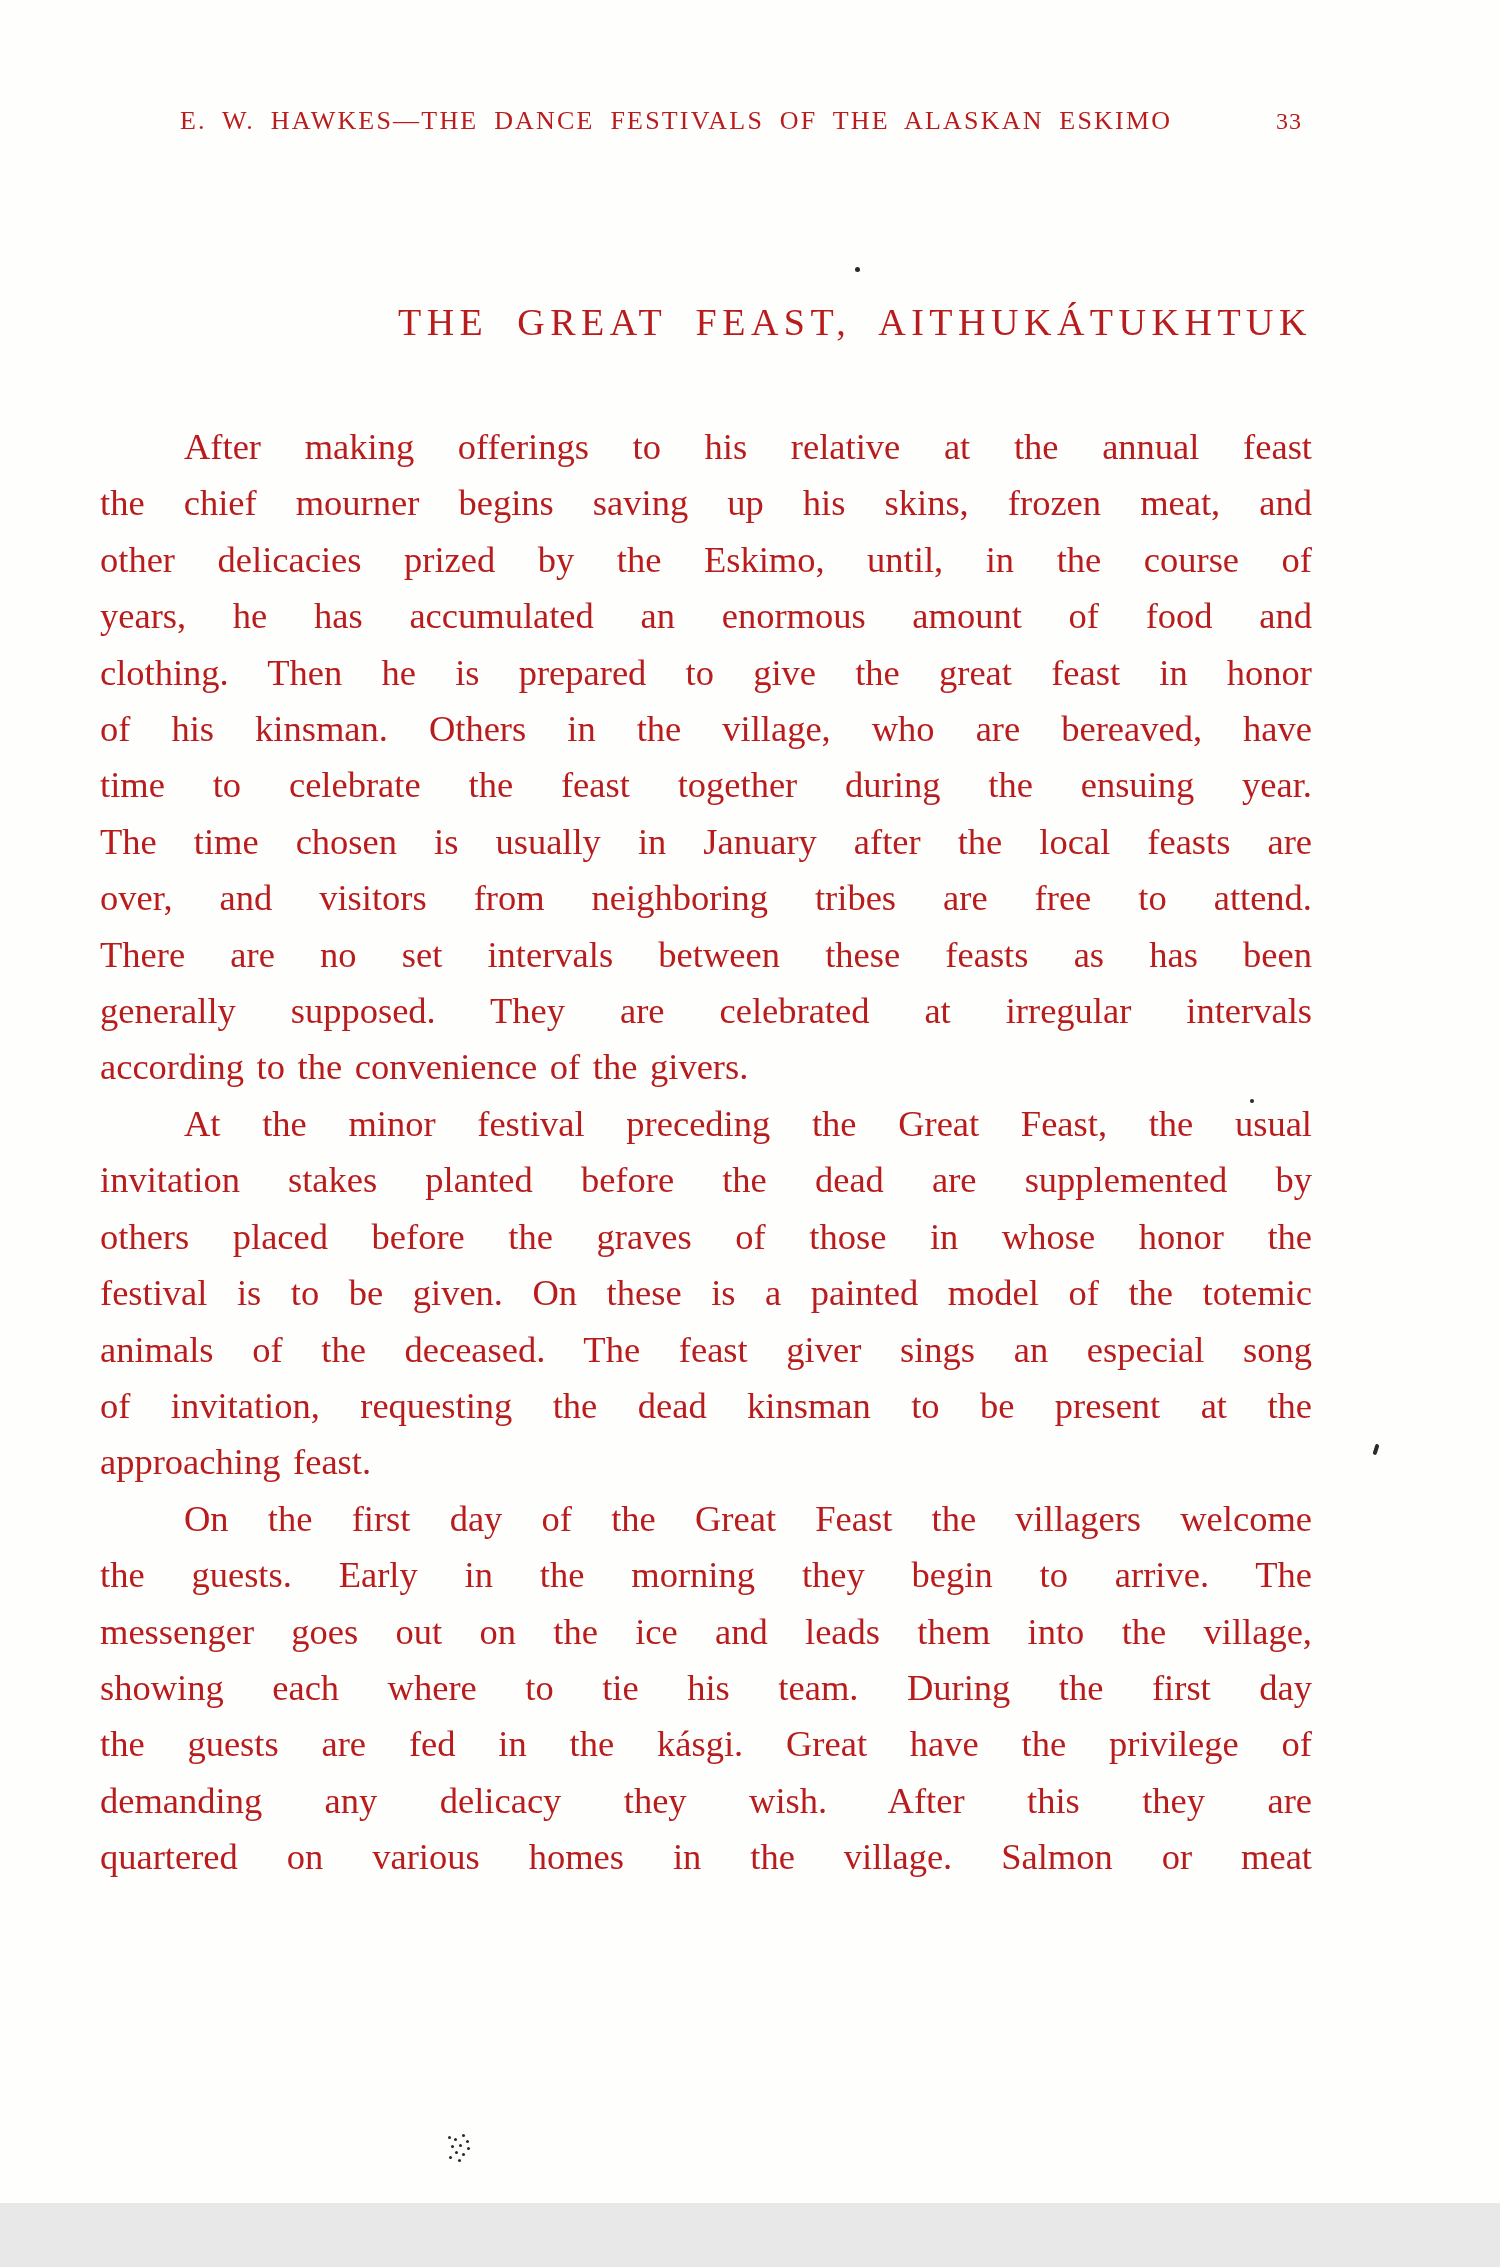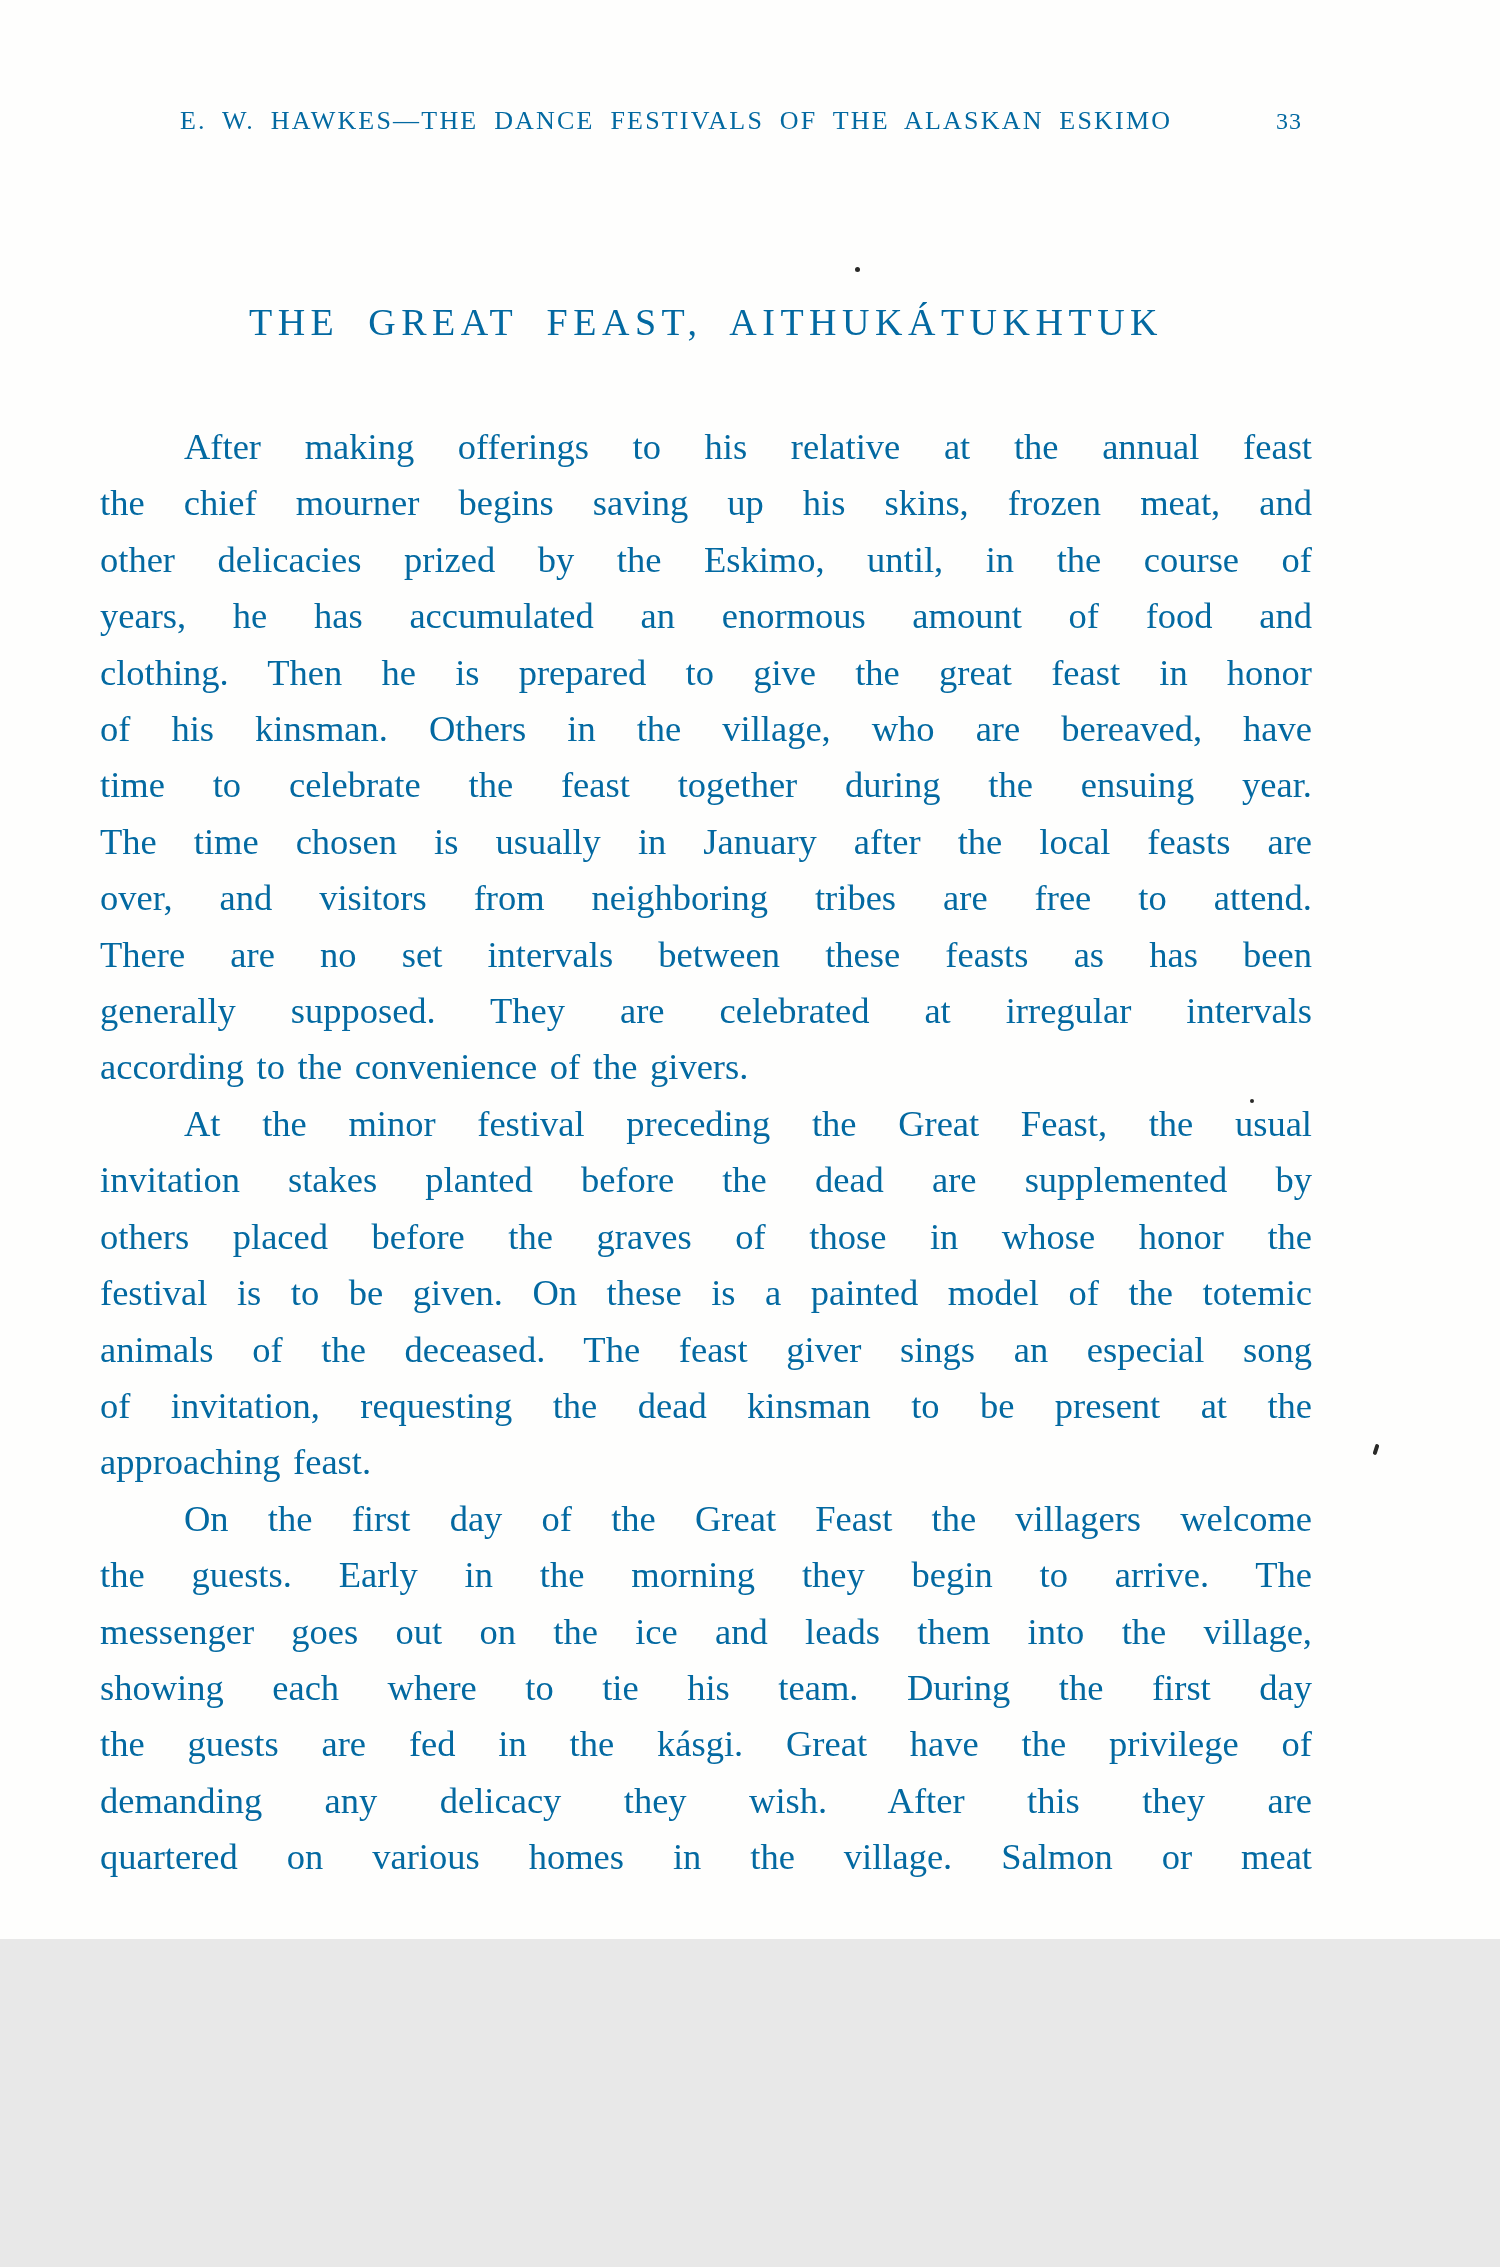--- a/index.html
+++ b/index.html
@@ -3,24 +3,24 @@
 <meta charset="utf-8">
 <style>
   html, body {
     margin: 0;
     padding: 0;
     background: #e8e8e8;
   }
   .page {
     position: relative;
     width: 1500px;
-    height: 1939px;
+    height: 2203px;
     margin: 0 auto;
     background: #fefefd;
-    color: #0369a1;
+    color: #b91c1c;
     font-family: "Liberation Serif", "DejaVu Serif", serif;
     overflow: hidden;
   }
 
   
   .running-head {
     position: absolute;
     top: 106px;
     left: 100px;
     width: 1212px;
@@ -43,21 +43,21 @@
 
   
   .chapter-title {
     position: absolute;
     top: 300px;
     left: 100px;
     width: 1212px;
     margin: 0;
     font-size: 38px;
     font-weight: normal;
-    text-align: center;
+    text-align: right;
     letter-spacing: 5.5px;
     word-spacing: 14px;
     white-space: nowrap;
   }
 
   
   .body-text {
     position: absolute;
     top: 419px;
     left: 100px;

